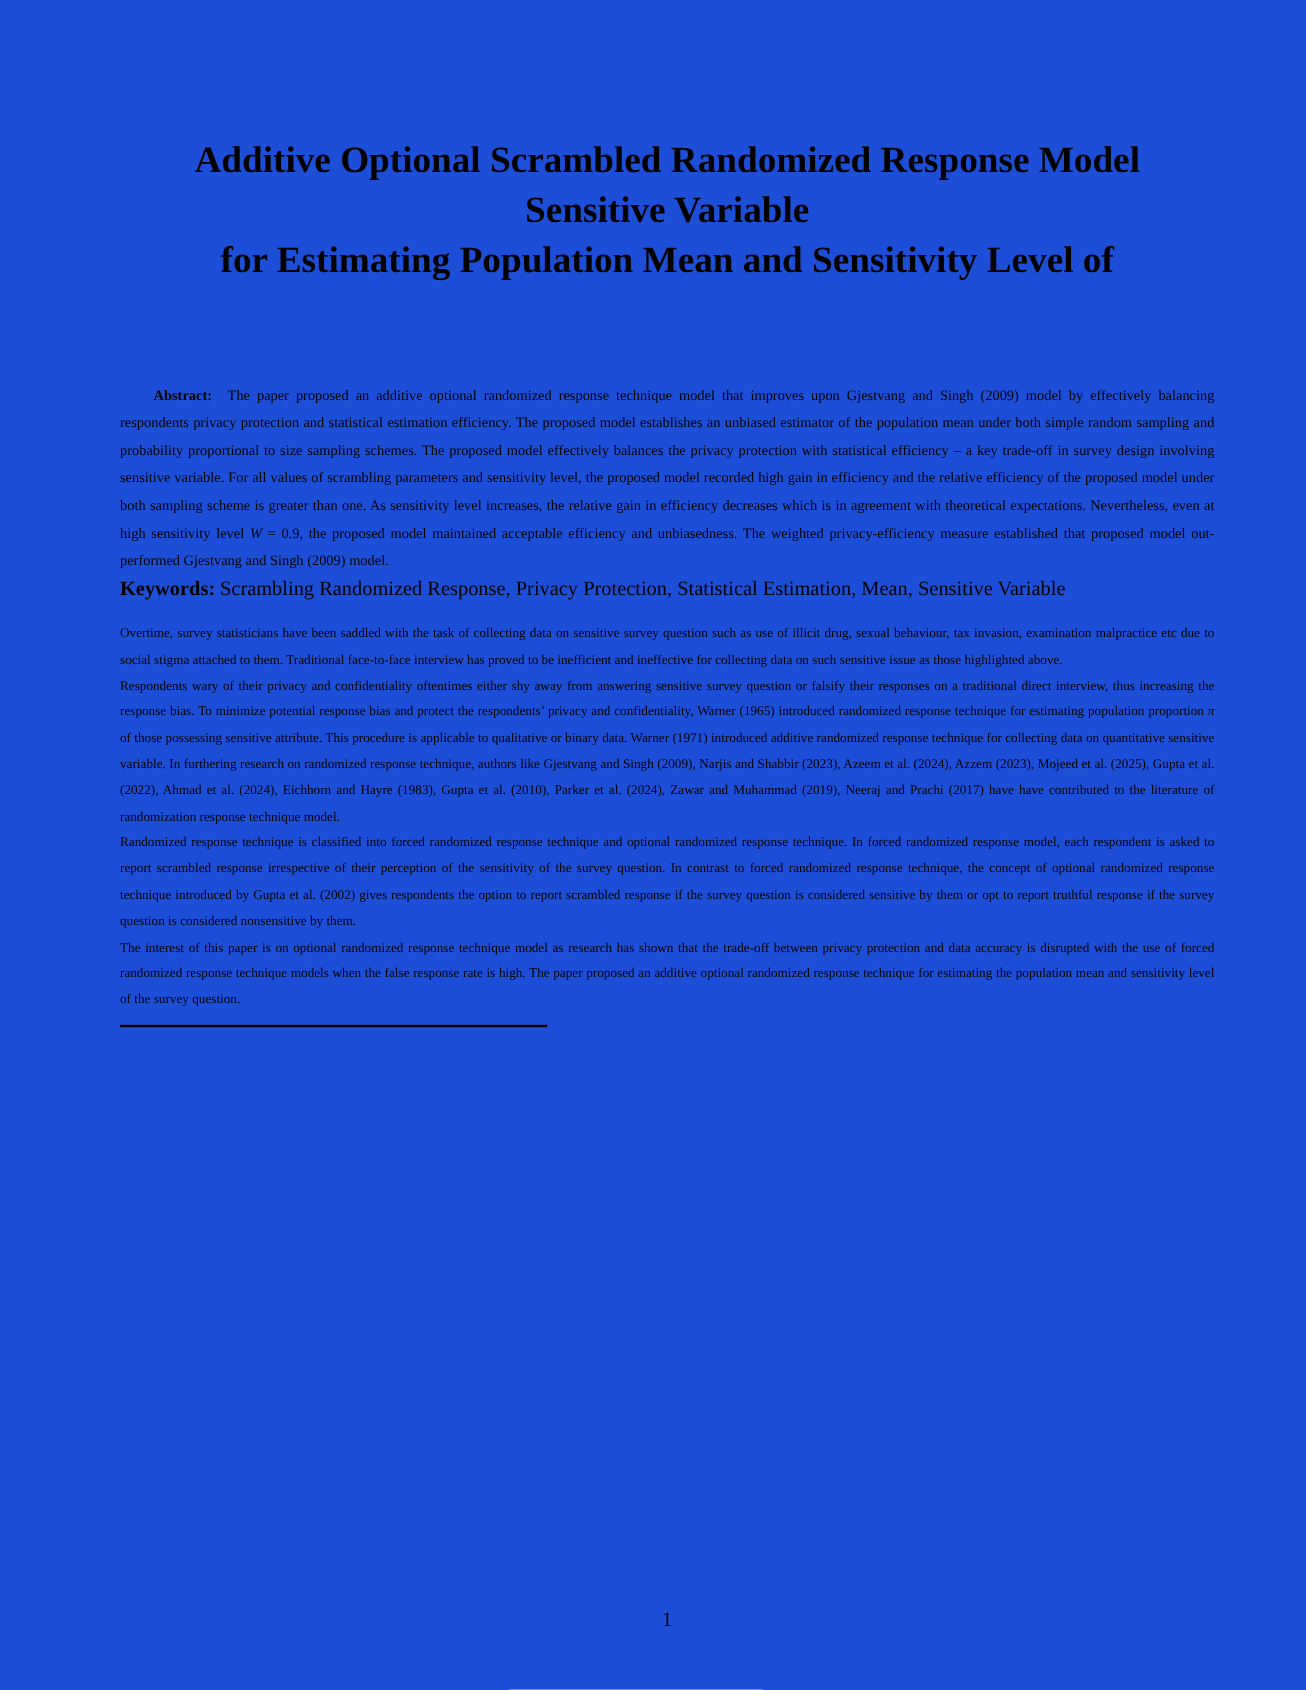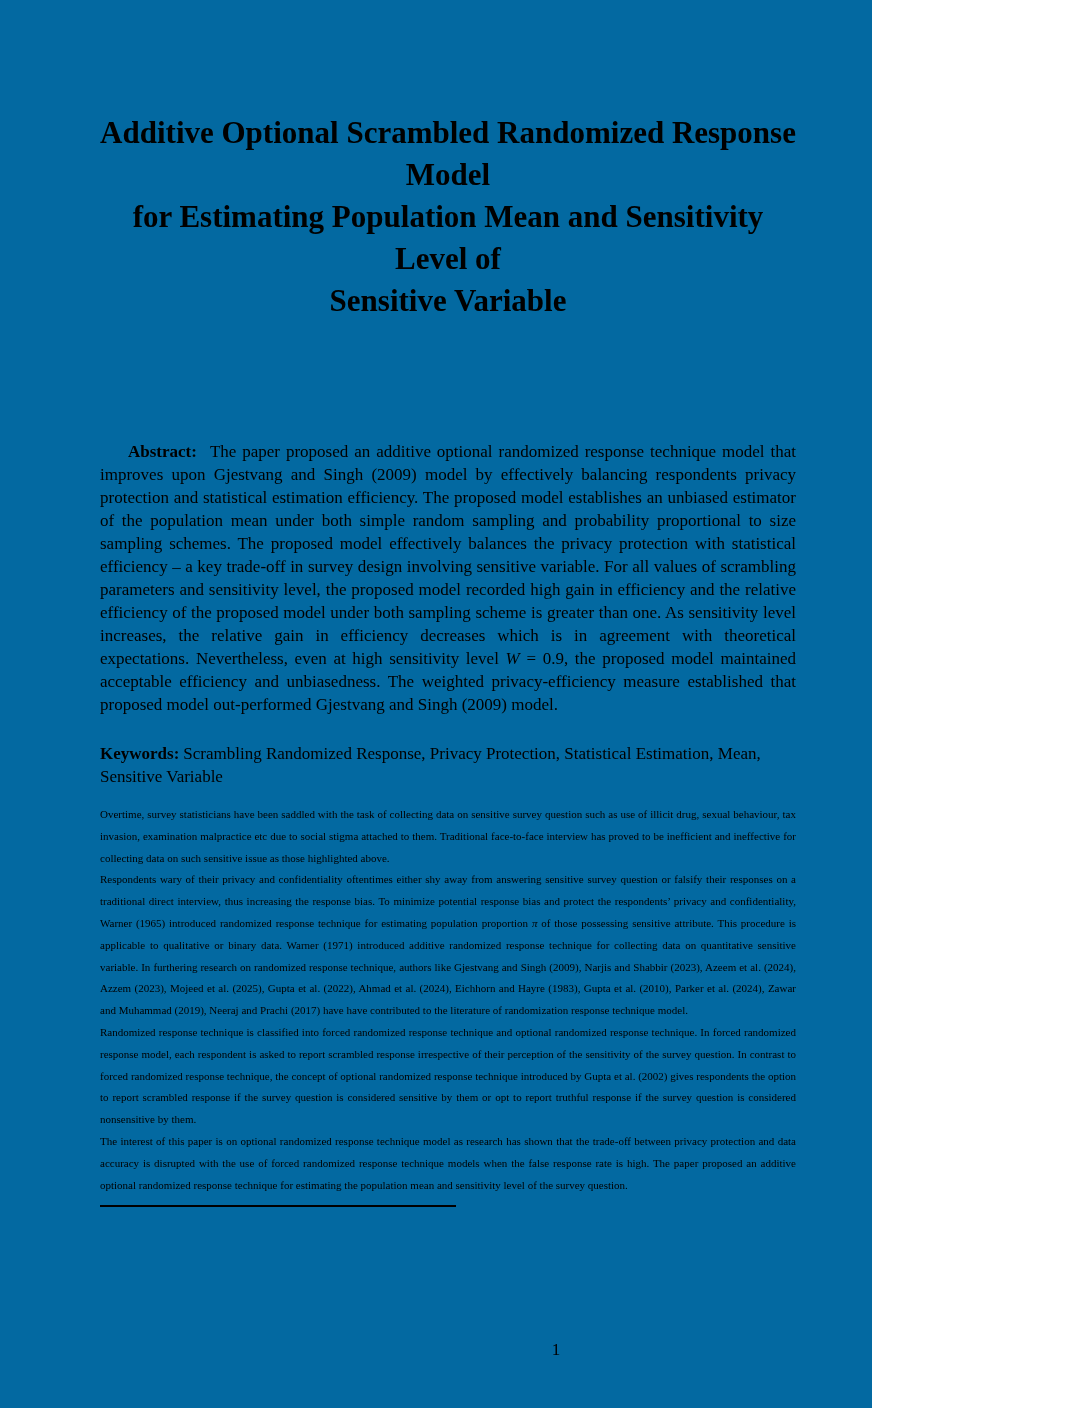--- a/index.html
+++ b/index.html
@@ -6,45 +6,44 @@
   html, body { background: #ffffff; }
   body {
     width: 1088px; height: 1408px;
     font-family: "Liberation Serif", "DejaVu Serif", serif;
     color: #000000;
     position: relative;
     overflow: hidden;
   }
   .page {
     position: relative;
-    width: 872px; height: 1408px;
-    background: #0369a1;
+    width: 1088px; height: 1408px;
+    background: #1d4ed8;
     overflow: hidden;
   }
   .content {
     padding-left: 100px;
     padding-right: 76px; 
   }
   .title-block {
     padding-top: 112px;
     text-align: center;
     font-weight: bold;
     font-size: 31px;
     line-height: 42px;
   }
   .abstract {
-    margin-top: 118px;
-    font-size: 17px;
+    margin-top: 80px;
+    font-size: 12px;
     line-height: 23px;
     text-align: justify;
     text-indent: 28px;
   }
   .abstract-label { font-weight: bold; margin-right: 13px; }
   .keywords {
-    margin-top: 26px;
     font-size: 17px;
     line-height: 23px;
   }
   .keywords-label { font-weight: bold; margin-right: 4px; }
   .section-heading {
     margin-top: 28px;
     font-size: 24.5px;
     line-height: 32px;
     font-weight: bold;
   }
@@ -73,22 +72,22 @@
   }
 </style>
 </head>
 <body>
 
 <div class="page">
   <div class="content">
 
     <div class="title-block">
       <div>Additive Optional Scrambled Randomized Response Model</div>
+      <div>Sensitive Variable</div>
       <div>for Estimating Population Mean and Sensitivity Level of</div>
-      <div>Sensitive Variable</div>
     </div>
 
     <p class="abstract"><span class="abstract-label">Abstract:</span><span>The paper proposed an additive optional randomized response technique model that improves upon Gjestvang and Singh (2009) model by effectively balancing respondents privacy protection and statistical estimation efficiency. The proposed model establishes an unbiased estimator of the population mean under both simple random sampling and probability proportional to size sampling schemes. The proposed model effectively balances the privacy protection with statistical efficiency – a key trade-off in survey design involving sensitive variable. For all values of scrambling parameters and sensitivity level, the proposed model recorded high gain in efficiency and the relative efficiency of the proposed model under both sampling scheme is greater than one. As sensitivity level increases, the relative gain in efficiency decreases which is in agreement with theoretical expectations. Nevertheless, even at high sensitivity level </span><span class="math-var">W</span><span> = 0.9, the proposed model maintained acceptable efficiency and unbiasedness. The weighted privacy-efficiency measure established that proposed model out-performed Gjestvang and Singh (2009) model.</span></p>
 
     <p class="keywords"><span class="keywords-label">Keywords:</span><span>Scrambling Randomized Response, Privacy Protection, Statistical Estimation, Mean, Sensitive Variable</span></p>
 
 
     <div class="body-text">
       <p>Overtime, survey statisticians have been saddled with the task of collecting data on sensitive survey question such as use of illicit drug, sexual behaviour, tax invasion, examination malpractice etc due to social stigma attached to them. Traditional face-to-face interview has proved to be inefficient and ineffective for collecting data on such sensitive issue as those highlighted above.</p>
       <p><span>Respondents wary of their privacy and confidentiality oftentimes either shy away from answering sensitive survey question or falsify their responses on a traditional direct interview, thus increasing the response bias. To minimize potential response bias and protect the respondents’ privacy and confidentiality, Warner (1965) introduced randomized response technique for estimating population proportion </span><span class="math-var">π</span><span> of those possessing sensitive attribute. This procedure is applicable to qualitative or binary data. Warner (1971) introduced additive randomized response technique for collecting data on quantitative sensitive variable. In furthering research on randomized response technique, authors like Gjestvang and Singh (2009), Narjis and Shabbir (2023), Azeem et al. (2024), Azzem (2023), Mojeed et al. (2025), Gupta et al. (2022), Ahmad et al. (2024), Eichhorn and Hayre (1983), Gupta et al. (2010), Parker et al. (2024), Zawar and Muhammad (2019), Neeraj and Prachi (2017) have have contributed to the literature of randomization response technique model.</span></p>

